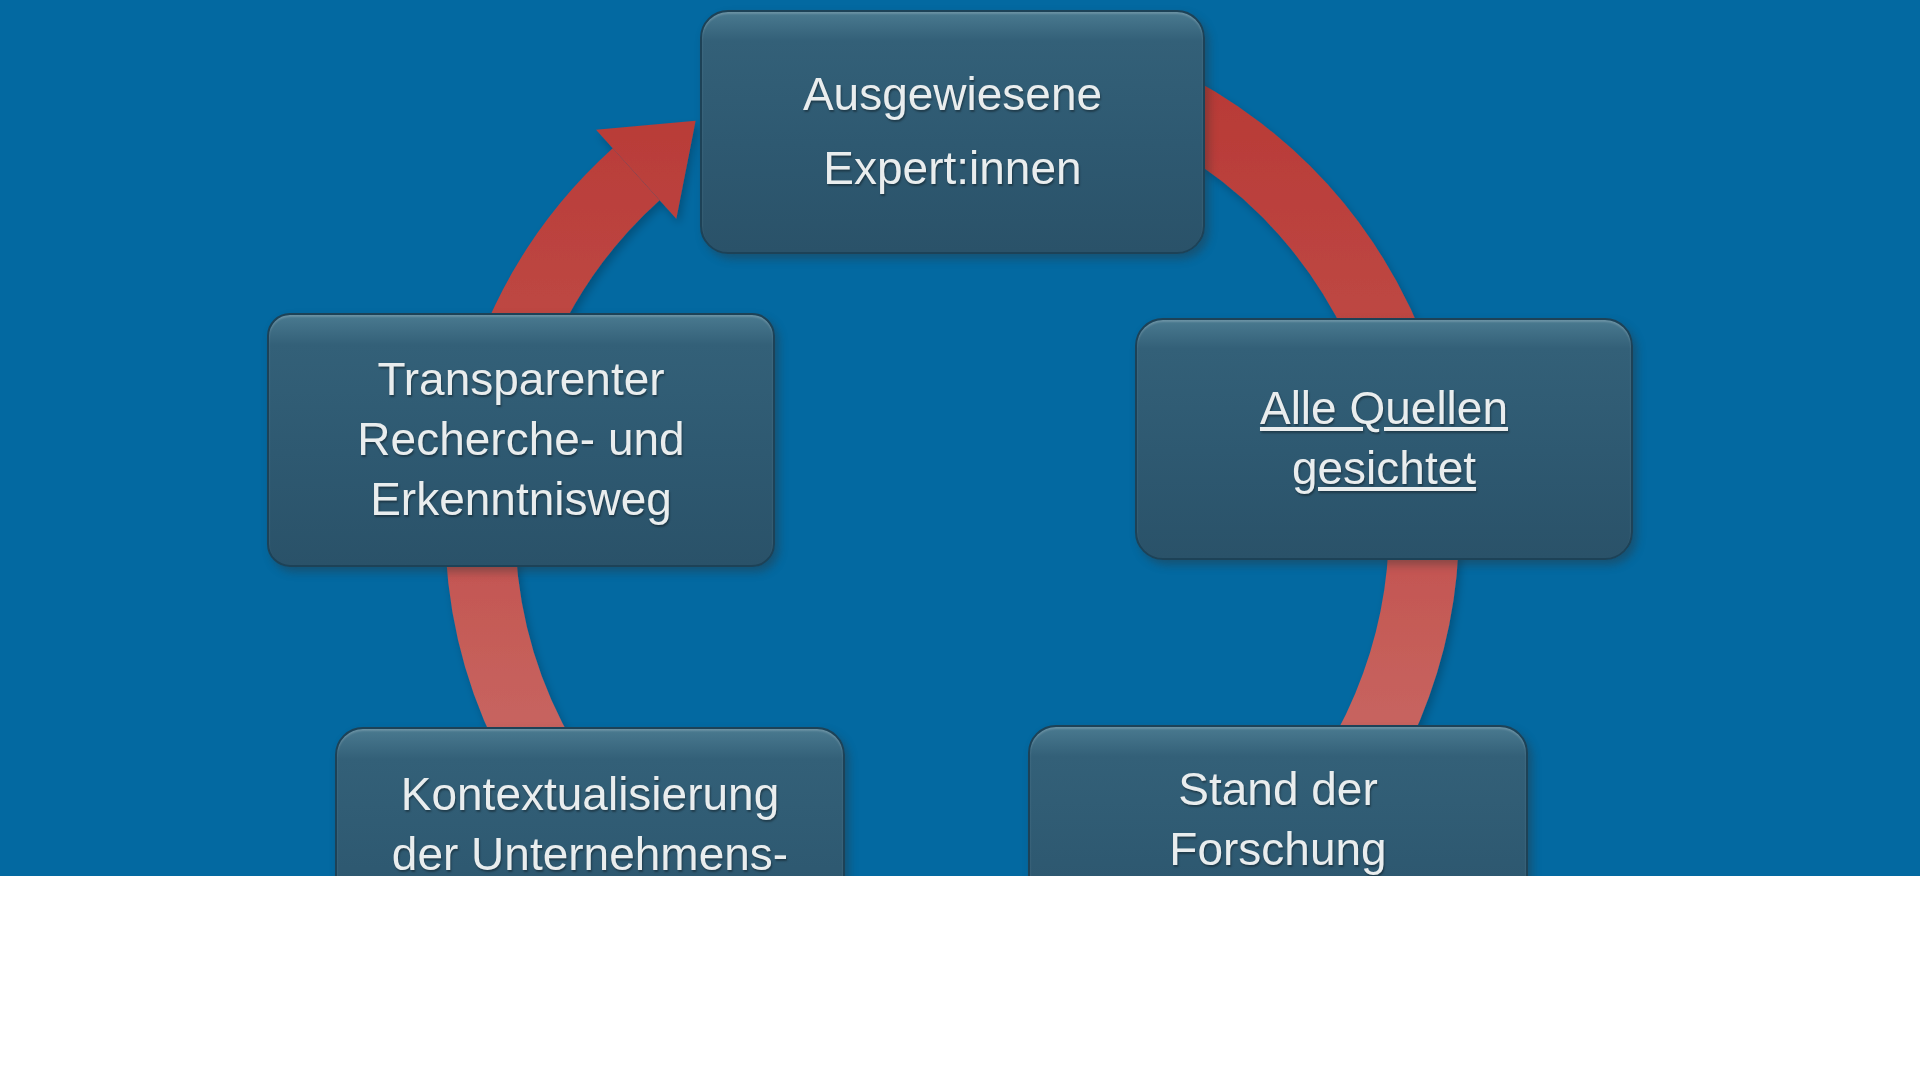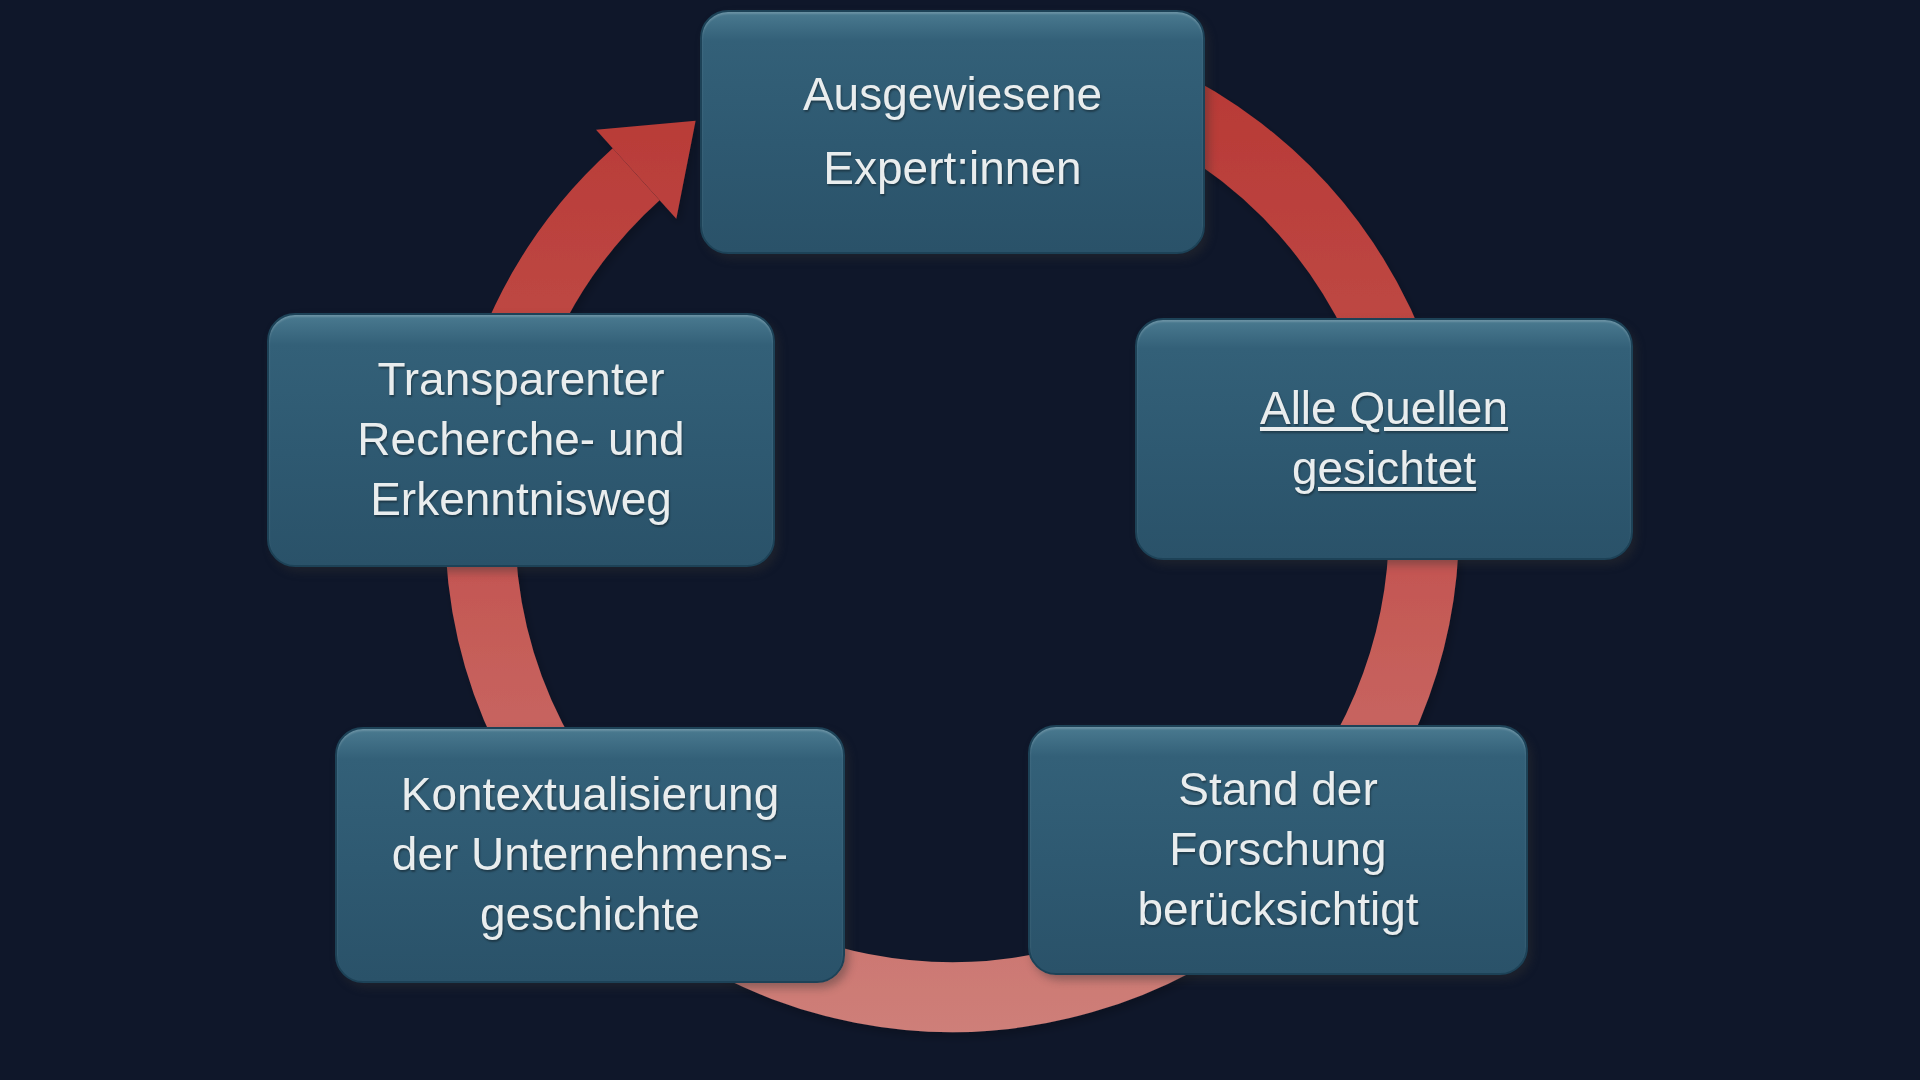--- a/index.html
+++ b/index.html
@@ -1,20 +1,20 @@
 <!DOCTYPE html>
 <html><head>
 <meta charset="utf-8">
 <style>
   html, body { margin: 0; padding: 0; background: #ffffff; }
   .stage {
     position: relative;
     width: 1920px;
-    height: 1080px;
-    background: #0f172a;
+    height: 876px;
+    background: #0369a1;
     overflow: hidden;
     font-family: "Liberation Sans", sans-serif;
   }
   .ring-svg {
     position: absolute;
     left: 0; top: 0;
     width: 1920px; height: 1080px;
   }
   .node {
     position: absolute;
@@ -30,21 +30,21 @@
     color: #e9edee;
     font-size: 46px;
     line-height: 1.3;
     text-shadow: 1px 2px 2px rgba(0,0,0,0.35);
   }
   .node-label { white-space: pre-line; }
   .node-top          { left: 700px;  top: 10px;  width: 505px; height: 244px; line-height: 1.6; }
   .node-right-upper  { left: 1135px; top: 318px; width: 498px; height: 242px; text-decoration: underline; }
   .node-right-lower  { left: 1028px; top: 725px; width: 500px; height: 250px; }
   .node-left-lower   { left: 335px;  top: 727px; width: 510px; height: 256px; }
-  .node-left-upper   { left: 267px;  top: 313px; width: 508px; height: 254px; }
+  .node-left-upper   { left: 267px;  top: 313px; width: 508px; height: 254px; border-radius: 23px; }
 </style>
 </head>
 <body>
 
 <div class="stage">
 
   <svg class="ring-svg" viewBox="0 0 1920 1080" aria-hidden="true">
     <defs>
       <linearGradient id="ringGrad" x1="0" y1="0" x2="0" y2="1080" gradientUnits="userSpaceOnUse">
         <stop offset="0" stop-color="#b63531"></stop>

